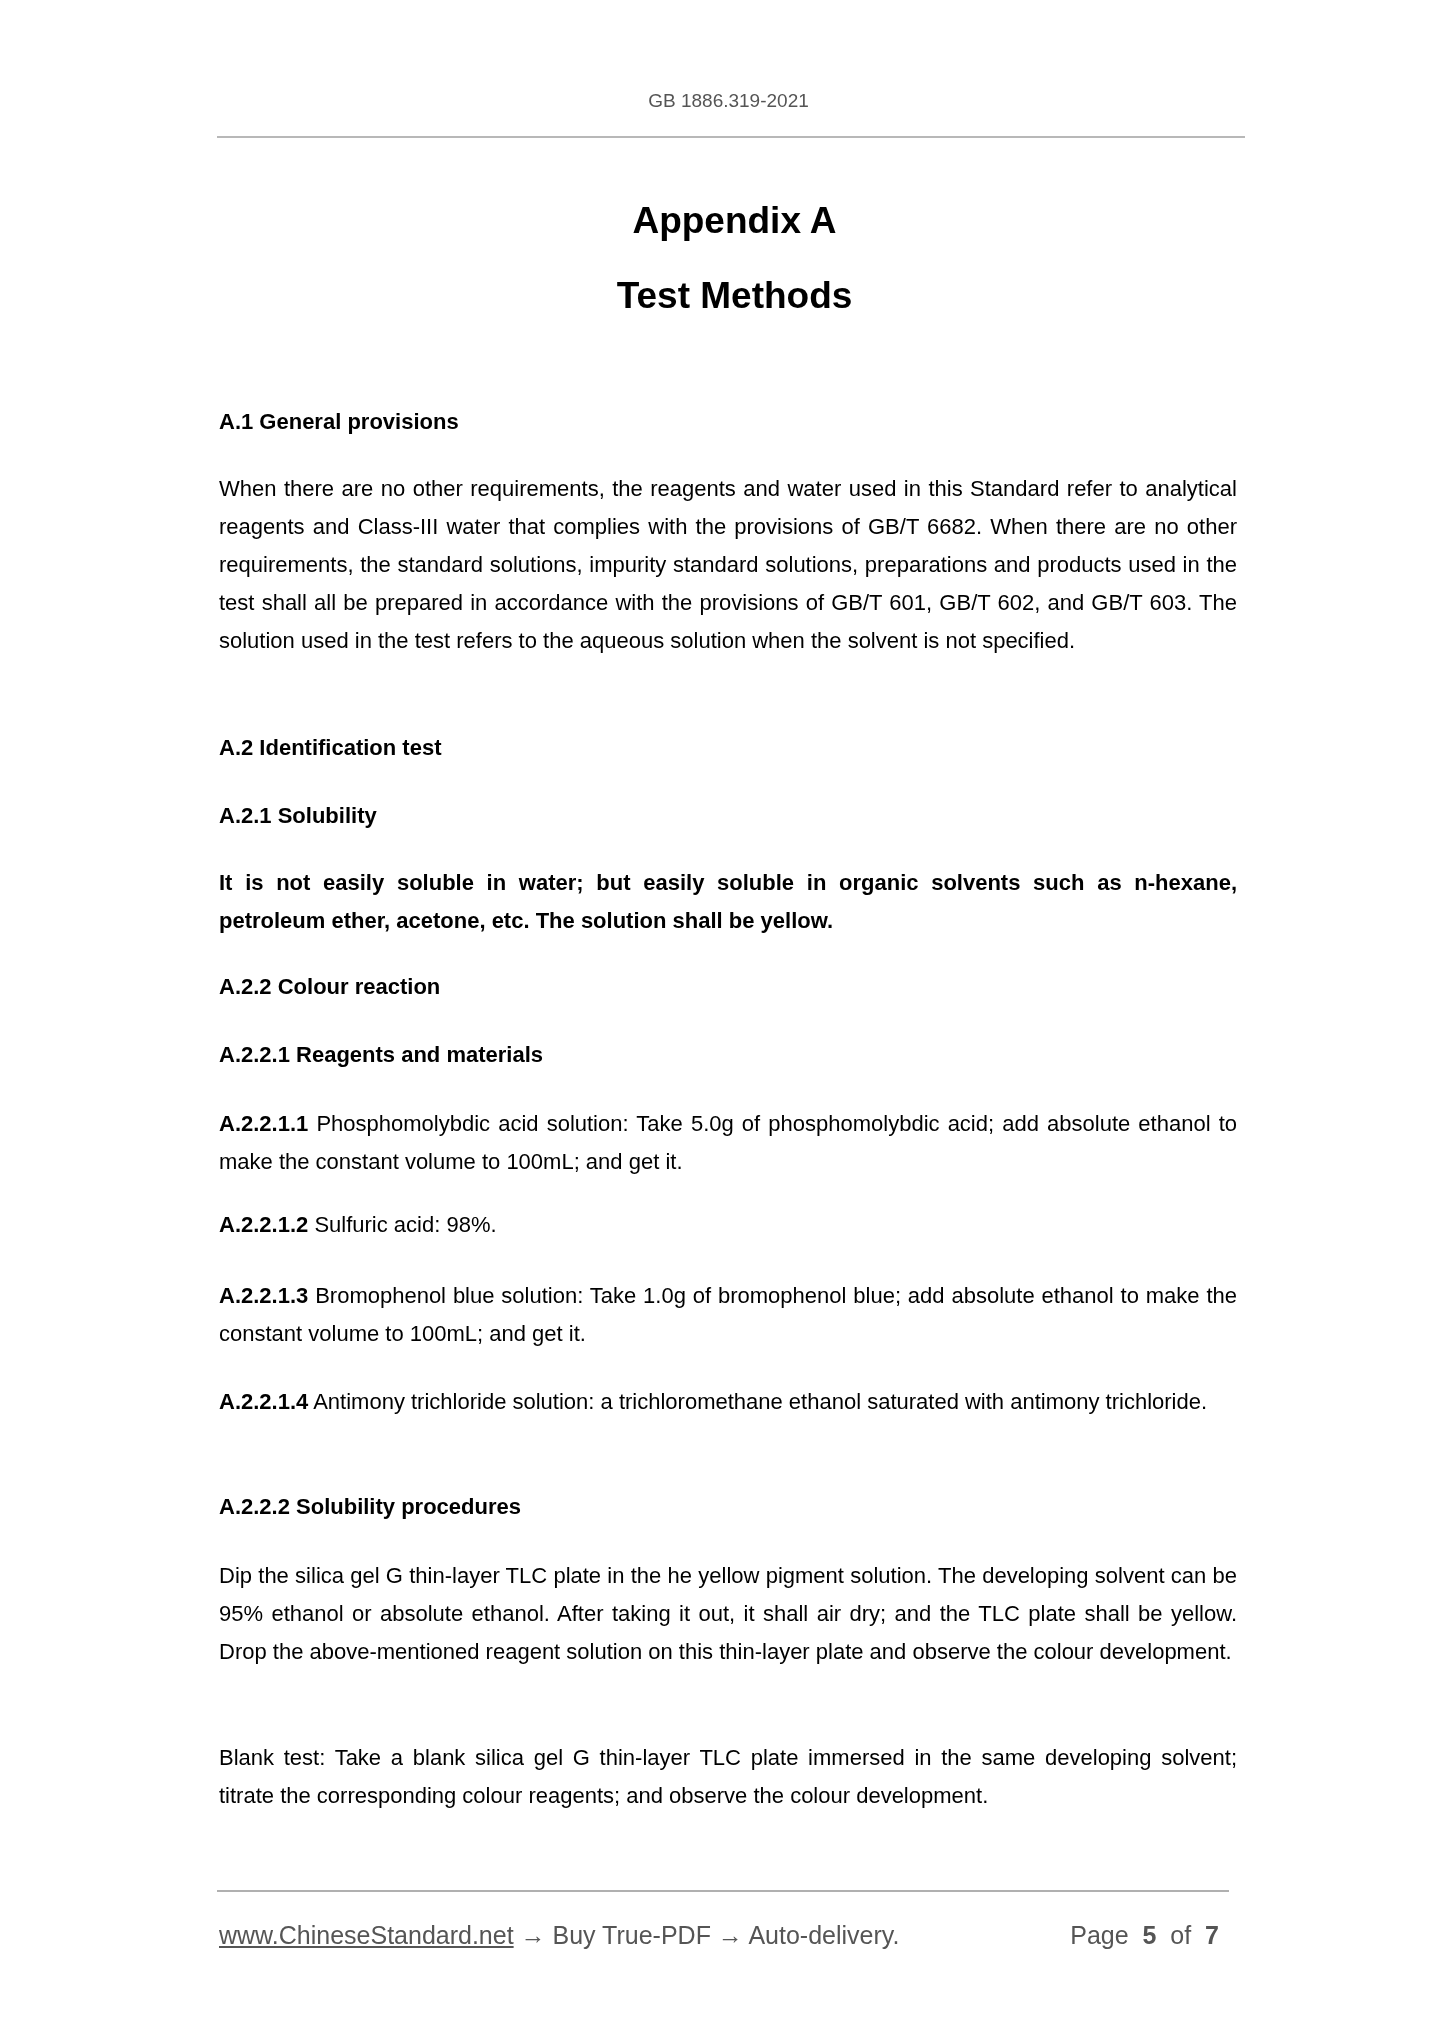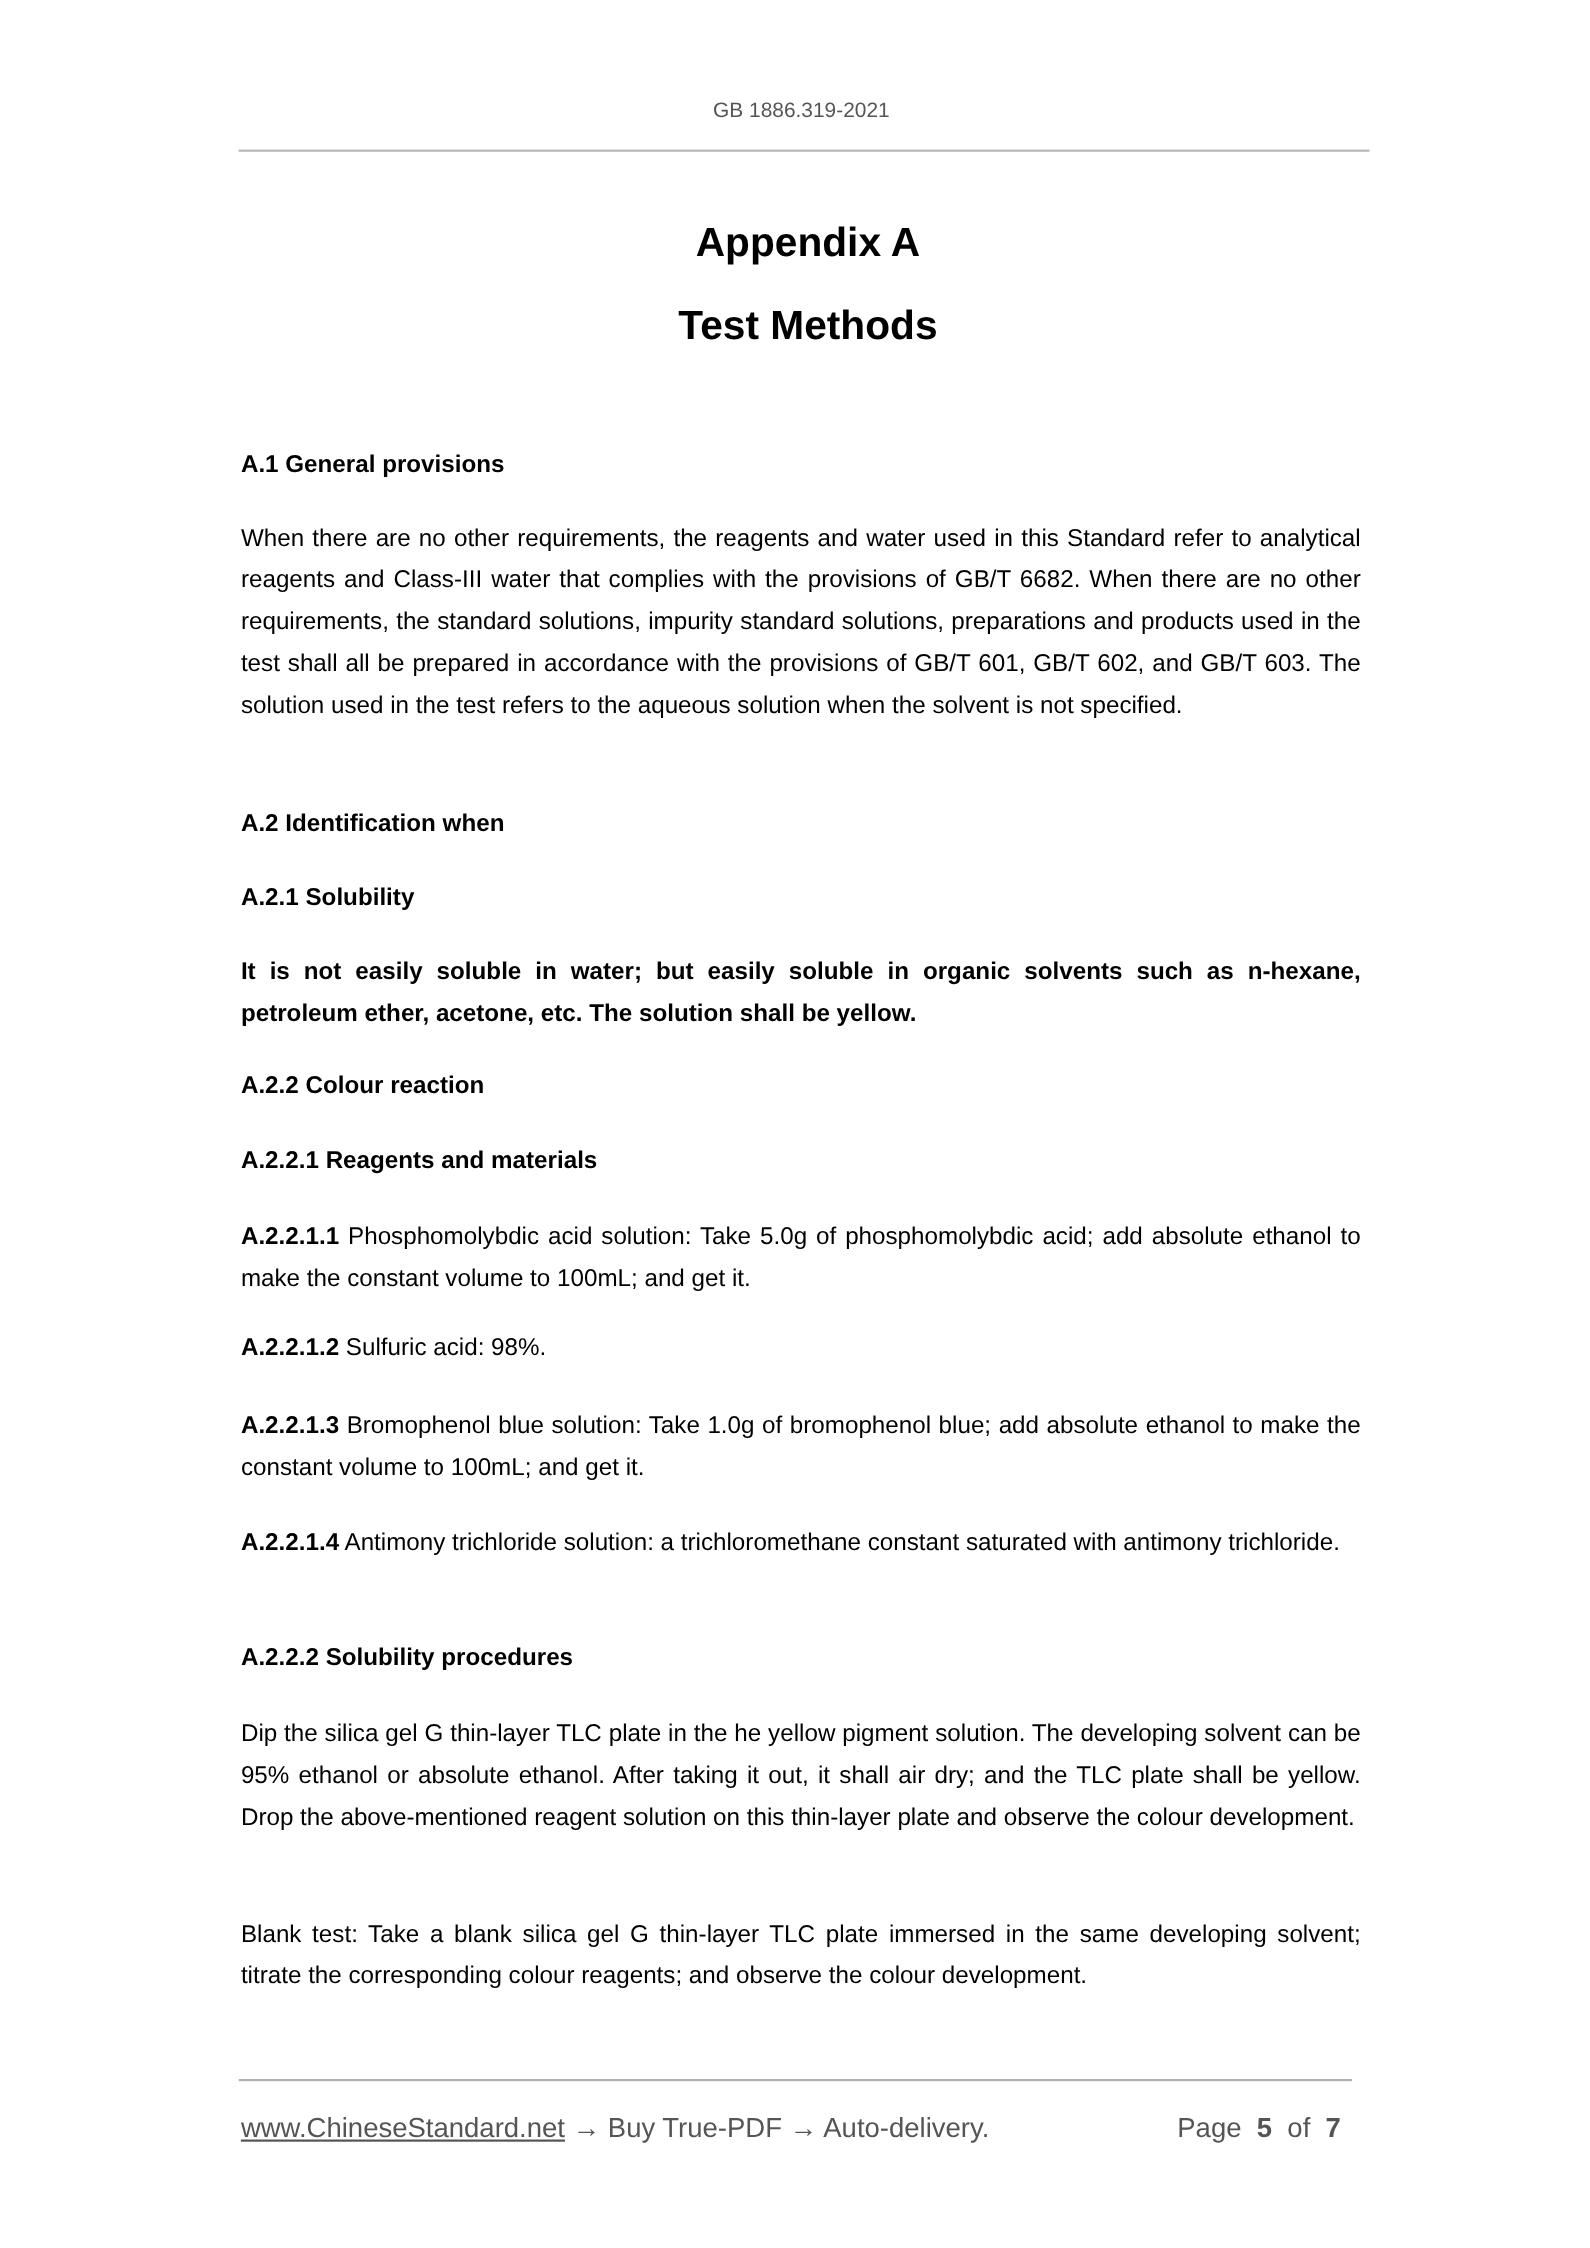--- a/index.html
+++ b/index.html
@@ -43,40 +43,40 @@
   <span>GB 1886.319-2021</span>
 </div>
 <div class="abs rule top"></div>
 
 <div class="abs title t1">Appendix A</div>
 <div class="abs title t2">Test Methods</div>
 
 <div class="abs content h" style="top:403px;">A.1 General provisions</div>
 <div class="abs content p" style="top:470px;">When there are no other requirements, the reagents and water used in this Standard refer to analytical reagents and Class-III water that complies with the provisions of GB/T 6682. When there are no other requirements, the standard solutions, impurity standard solutions, preparations and products used in the test shall all be prepared in accordance with the provisions of GB/T 601, GB/T 602, and GB/T 603. The solution used in the test refers to the aqueous solution when the solvent is not specified.</div>
 
-<div class="abs content h" style="top:729px;">A.2 Identification when</div>
+<div class="abs content h" style="top:729px;">A.2 Identification test</div>
 
 <div class="abs content h" style="top:797px;">A.2.1 Solubility</div>
 <div class="abs content p" style="top:864px;font-weight:bold;">It is not easily soluble in water; but easily soluble in organic solvents such as n-hexane, petroleum ether, acetone, etc. The solution shall be yellow.</div>
 
 <div class="abs content h" style="top:968px;">A.2.2 Colour reaction</div>
 
 <div class="abs content h" style="top:1036px;">A.2.2.1 Reagents and materials</div>
 
 <div class="abs content p" style="top:1105px;">
   <span class="h">A.2.2.1.1</span><span> Phosphomolybdic acid solution: Take 5.0g of phosphomolybdic acid; add absolute ethanol to make the constant volume to 100mL; and get it.</span>
 </div>
 <div class="abs content p" style="top:1206px;">
   <span class="h">A.2.2.1.2</span><span> Sulfuric acid: 98%.</span>
 </div>
 <div class="abs content p" style="top:1277px;">
   <span class="h">A.2.2.1.3</span><span> Bromophenol blue solution: Take 1.0g of bromophenol blue; add absolute ethanol to make the constant volume to 100mL; and get it.</span>
 </div>
 <div class="abs content p" style="top:1383px;">
-  <span class="h">A.2.2.1.4</span><span> Antimony trichloride solution: a trichloromethane constant saturated with antimony trichloride.</span>
+  <span class="h">A.2.2.1.4</span><span> Antimony trichloride solution: a trichloromethane ethanol saturated with antimony trichloride.</span>
 </div>
 
 <div class="abs content h" style="top:1488px;">A.2.2.2 Solubility procedures</div>
 <div class="abs content p" style="top:1557px;">Dip the silica gel G thin-layer TLC plate in the he yellow pigment solution. The developing solvent can be 95% ethanol or absolute ethanol. After taking it out, it shall air dry; and the TLC plate shall be yellow. Drop the above-mentioned reagent solution on this thin-layer plate and observe the colour development.</div>
 <div class="abs content p" style="top:1739px;">Blank test: Take a blank silica gel G thin-layer TLC plate immersed in the same developing solvent; titrate the corresponding colour reagents; and observe the colour development.</div>
 
 <div class="abs rule bottom"></div>
 <div class="abs footer">
   <span class="footer-left"><a href="#">www.ChineseStandard.net</a><span> → </span><span>Buy True-PDF</span><span> → </span><span>Auto-delivery.</span></span>
   <span class="page"><span>Page</span>  <b>5</b>  <span>of</span>  <b>7</b></span>

